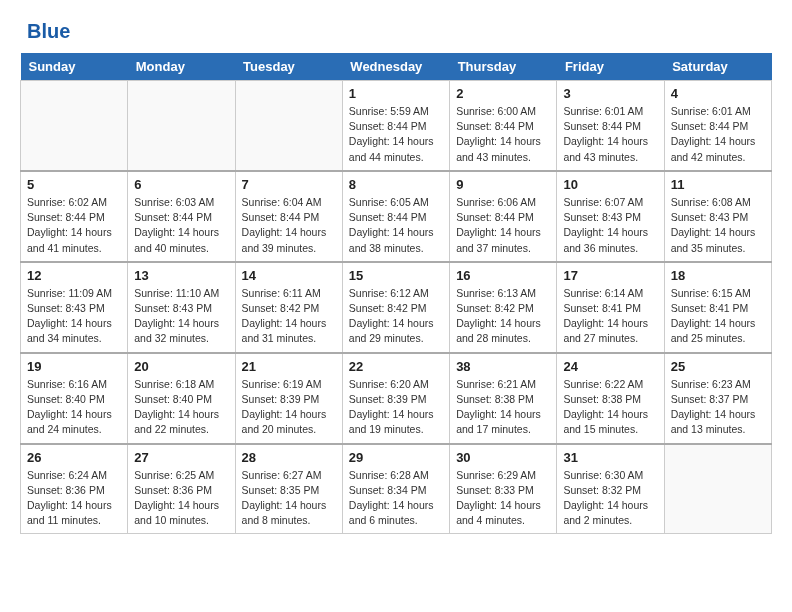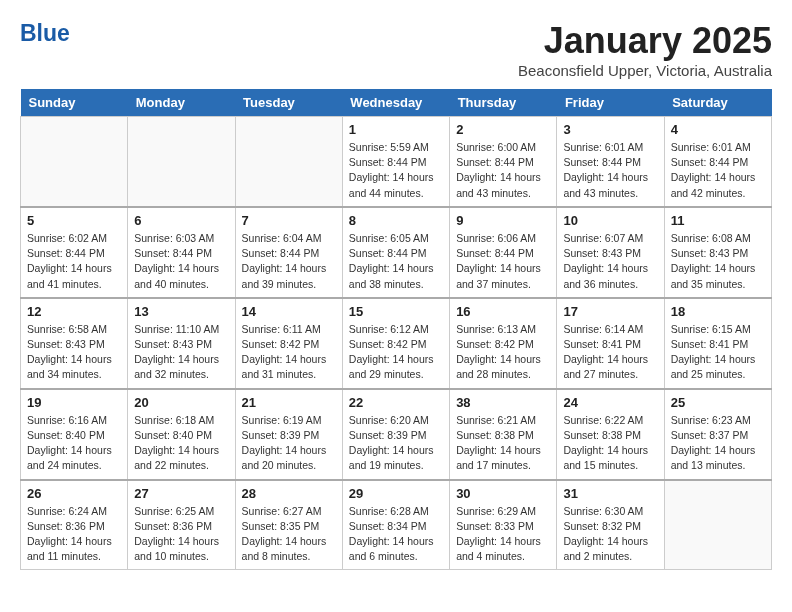--- a/index.html
+++ b/index.html
@@ -24,23 +24,24 @@
     .logo-text {
       display: flex;
       align-items: center;
     }
     .logo-general {
       font-size: 18px;
       font-weight: bold;
       color: #333;
     }
     .logo-blue {
-      font-size: 23px;
+      font-size: 20px;
       font-weight: bold;
       color: #1a5ba6;
+      margin-left: 7px;
     }
     .logo-icon {
       width: 24px;
       height: 18px;
       margin-left: 2px;
     }
     .title-section {
       text-align: right;
     }
     .month-title {
@@ -91,24 +92,20 @@
     .week-row td {
       border-top: 2px solid #aaa;
     }
   </style>
 </head>
 <body>
 
 <div class="header">
   <div class="logo">
     <span class="logo-blue">Blue</span>
-  </div>
-  <div class="title-section">
-    <div class="month-title">January 2025</div>
-    <div class="location">Beaconsfield Upper, Victoria, Australia</div>
   </div>
 </div>
 
 <table class="calendar">
   <thead>
     <tr>
     <th>Sunday</th>
         <th>Monday</th>
         <th>Tuesday</th>
         <th>Wednesday</th>
@@ -198,21 +195,21 @@
           <div class="day-number">11</div>
           <div class="day-info" style="white-space: pre-line;">Sunrise: 6:08 AM
 Sunset: 8:43 PM
 Daylight: 14 hours
 and 35 minutes.</div>
         </td>
       </tr>
       <tr class="week-row">
         <td>
           <div class="day-number">12</div>
-          <div class="day-info" style="white-space: pre-line;">Sunrise: 6:58 AM
+          <div class="day-info" style="white-space: pre-line;">Sunrise: 11:09 AM
 Sunset: 8:43 PM
 Daylight: 14 hours
 and 34 minutes.</div>
         </td>
         <td>
           <div class="day-number">13</div>
           <div class="day-info" style="white-space: pre-line;">Sunrise: 11:10 AM
 Sunset: 8:43 PM
 Daylight: 14 hours
 and 32 minutes.</div>

